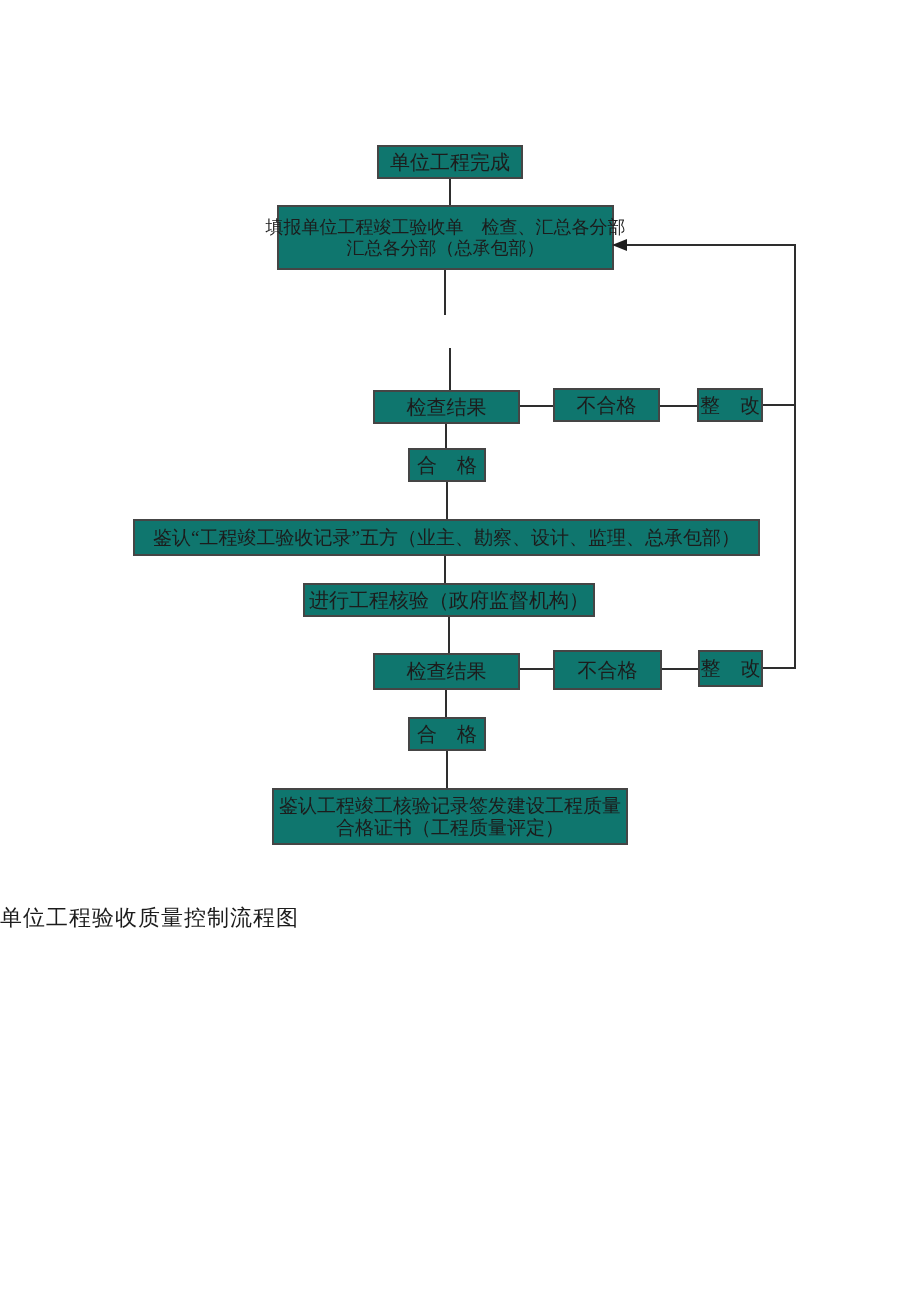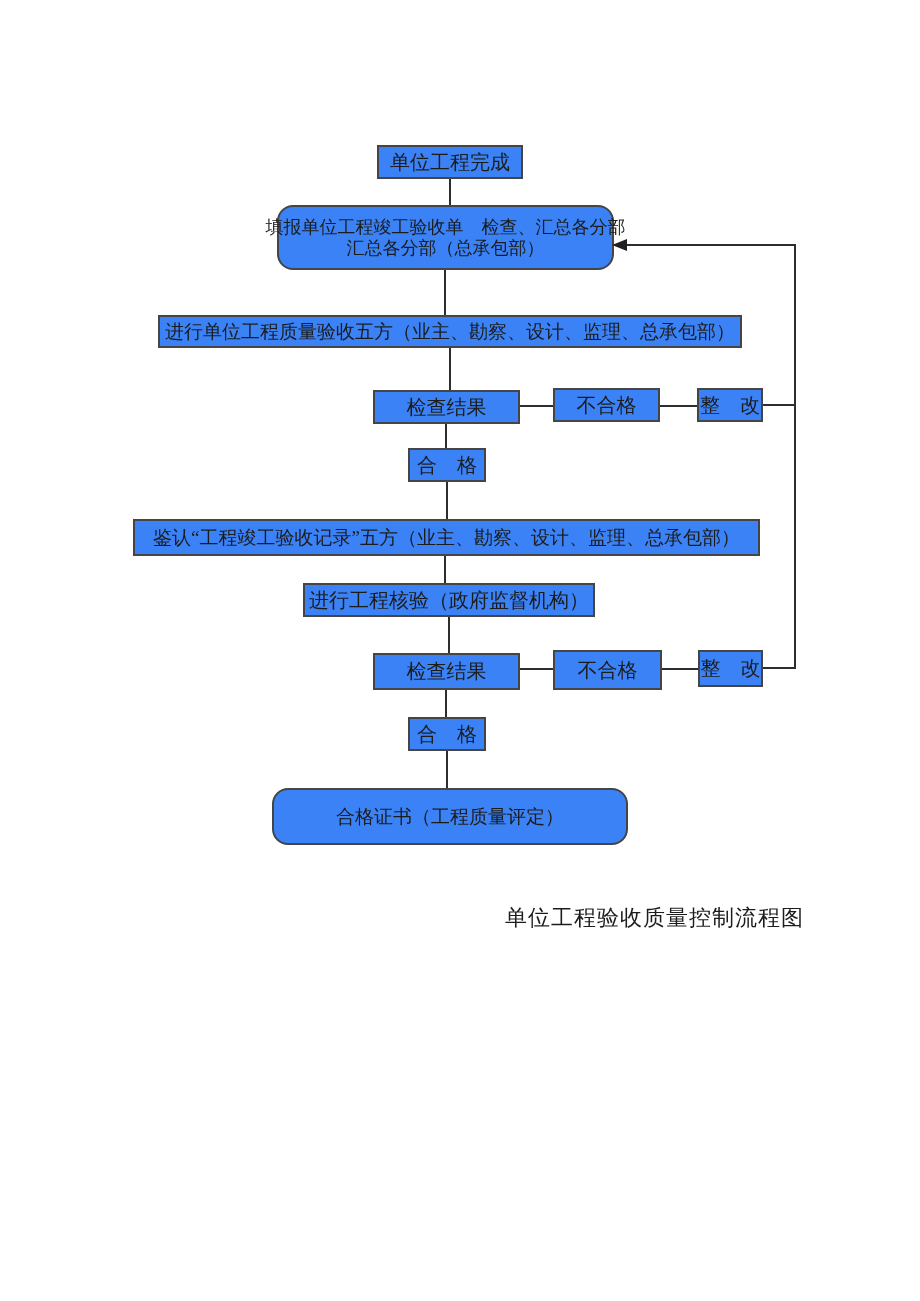--- a/index.html
+++ b/index.html
@@ -8,68 +8,67 @@
     width: 920px;
     height: 1301px;
     background: #ffffff;
     font-family: "Liberation Serif", "DejaVu Serif", serif;
     color: #1c1c1c;
     overflow: hidden;
   }
   .node {
     position: absolute;
     border: 2px solid #454545;
-    background: #3b82f6;
+    background: #0f766e;
     box-sizing: border-box;
     display: flex;
     align-items: center;
     justify-content: center;
     text-align: center;
     font-size: 20px;
     line-height: 1.15;
     white-space: nowrap;
   }
-  .node.multiline { flex-direction: column; white-space: nowrap; border-radius: 16px; }
+  .node.multiline { flex-direction: column; white-space: nowrap; }
   .ln {
     position: absolute;
     background: #2e2e2e;
   }
   .arrowhead-left {
     position: absolute;
     width: 0;
     height: 0;
     border-top: 6px solid transparent;
     border-bottom: 6px solid transparent;
     border-right: 15px solid #1f1f1f;
   }
   .caption {
     position: absolute;
     left: 0;
     top: 903;
     width: 804px;
-    text-align: right;
+    text-align: left;
     font-size: 22px;
     letter-spacing: 1px;
   }
   .fs18 { font-size: 18px; }
   .fs19 { font-size: 19px; }
 </style>
 </head>
 <body>
 
 <div id="page">
 
   <div class="node" style="left:377px; top:145px; width:146px; height:34px;">单位工程完成</div>
 
   <div class="node multiline fs18" style="left:277px; top:205px; width:337px; height:65px;">
     <span>填报单位工程竣工验收单　检查、汇总各分部</span>
     <span>汇总各分部（总承包部）</span>
   </div>
 
-  <div class="node fs19" style="left:158px; top:315px; width:584px; height:33px;">进行单位工程质量验收五方（业主、勘察、设计、监理、总承包部）</div>
 
   <div class="node" style="left:373px; top:390px; width:147px; height:34px;">检查结果</div>
 
   <div class="node" style="left:553px; top:388px; width:107px; height:34px;">不合格</div>
 
   <div class="node" style="left:697px; top:388px; width:66px; height:34px;">整　改</div>
 
   <div class="node" style="left:408px; top:448px; width:78px; height:34px;">合　格</div>
 
   <div class="node" style="left:303px; top:583px; width:292px; height:34px;">进行工程核验（政府监督机构）</div>
@@ -78,20 +77,21 @@
 
   <div class="node" style="left:373px; top:653px; width:147px; height:37px;">检查结果</div>
 
   <div class="node" style="left:553px; top:650px; width:109px; height:40px;">不合格</div>
 
   <div class="node" style="left:698px; top:650px; width:65px; height:37px;">整　改</div>
 
   <div class="node" style="left:408px; top:717px; width:78px; height:34px;">合　格</div>
 
   <div class="node multiline fs19" style="left:272px; top:788px; width:356px; height:57px;">
+    <span>鉴认工程竣工核验记录签发建设工程质量</span>
     <span>合格证书（工程质量评定）</span>
   </div>
 
   <div class="ln" style="left:449px; top:179px; width:2px; height:26px;"></div>
   <div class="ln" style="left:444px; top:270px; width:2px; height:45px;"></div>
   <div class="ln" style="left:449px; top:348px; width:2px; height:42px;"></div>
   <div class="ln" style="left:445px; top:424px; width:2px; height:24px;"></div>
   <div class="ln" style="left:446px; top:482px; width:2px; height:37px;"></div>
   <div class="ln" style="left:444px; top:556px; width:2px; height:27px;"></div>
   <div class="ln" style="left:448px; top:617px; width:2px; height:36px;"></div>

